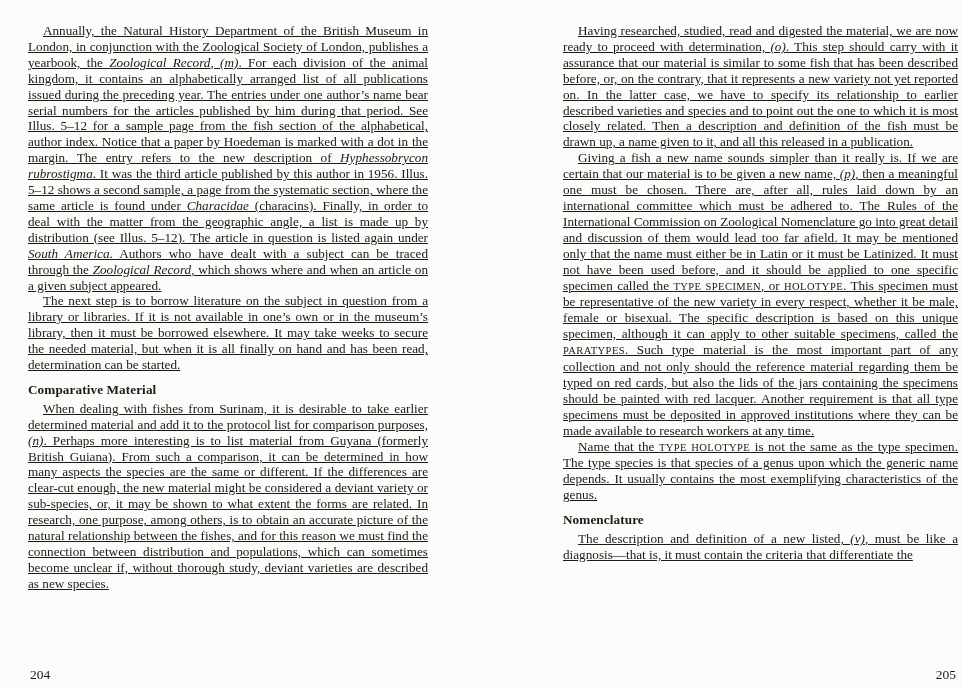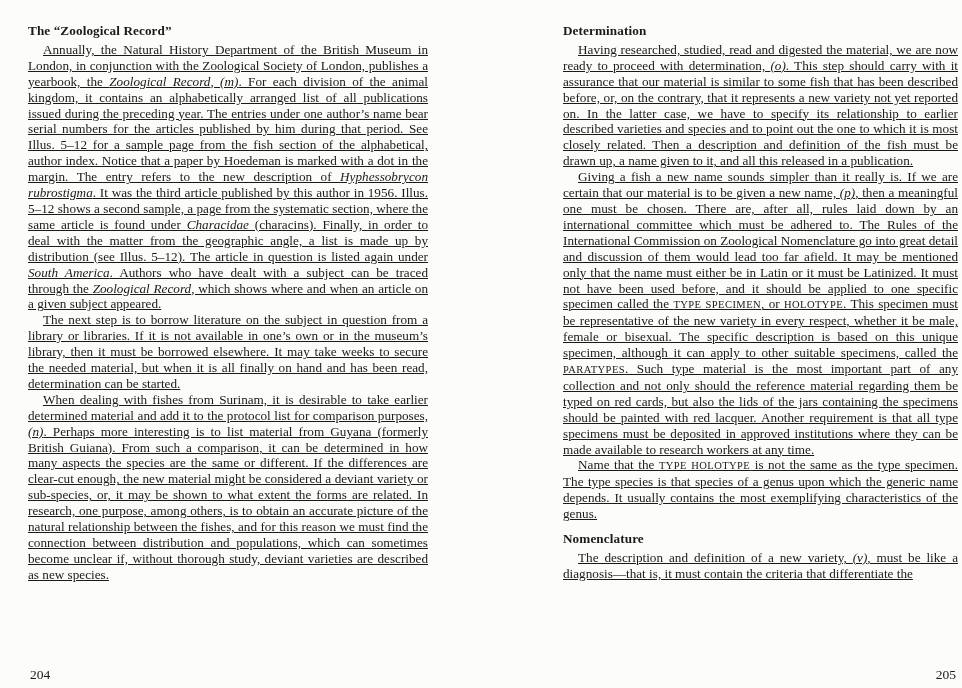--- a/index.html
+++ b/index.html
@@ -53,40 +53,39 @@
   .pagenum-left  { left: 30px; }
   .pagenum-right { right: 6px; }
 </style>
 </head>
 <body>
 
 <div class="spread">
 
   <div class="page-col left">
     <section>
-      <h2 class="hd">The “Zoological Record”</h2>
       <p class="para"><span>Annually, the Natural History Department of the British Museum in London, in conjunction with the Zoological Society of London, publishes a yearbook, the </span><span class="i">Zoological Record</span><span>, </span><span class="i">(m)</span><span>. For each division of the animal kingdom, it contains an alphabetically arranged list of all publications issued during the preceding year. The entries under one author’s name bear serial numbers for the articles published by him during that period. See Illus. 5–12 for a sample page from the fish section of the alphabetical, author index. Notice that a paper by Hoedeman is marked with a dot in the margin. The entry refers to the new description of </span><span class="i">Hyphessobrycon rubrostigma</span><span>. It was the third article published by this author in 1956. Illus. 5–12 shows a second sample, a page from the systematic section, where the same article is found under </span><span class="i">Characidae</span><span> (characins). Finally, in order to deal with the matter from the geographic angle, a list is made up by distribution (see Illus. 5–12). The article in question is listed again under </span><span class="i">South America</span><span>. Authors who have dealt with a subject can be traced through the </span><span class="i">Zoological Record</span><span>, which shows where and when an article on a given subject appeared.</span></p>
       <p class="para"><span>The next step is to borrow literature on the subject in question from a library or libraries. If it is not available in one’s own or in the museum’s library, then it must be borrowed elsewhere. It may take weeks to secure the needed material, but when it is all finally on hand and has been read, determination can be started.</span></p>
     </section>
     <section>
+      <h2 class="hd">Comparative Material</h2>
       <p class="para"><span>When dealing with fishes from Surinam, it is desirable to take earlier determined material and add it to the protocol list for comparison purposes, </span><span class="i">(n)</span><span>. Perhaps more interesting is to list material from Guyana (formerly British Guiana). From such a comparison, it can be determined in how many aspects the species are the same or different. If the differences are clear-cut enough, the new material might be considered a deviant variety or sub-species, or, it may be shown to what extent the forms are related. In research, one purpose, among others, is to obtain an accurate picture of the natural relationship between the fishes, and for this reason we must find the connection between distribution and populations, which can sometimes become unclear if, without thorough study, deviant varieties are described as new species.</span></p>
     </section>
   </div>
 
   <div class="page-col right">
     <section>
-      <h2 class="hd">Determination</h2>
       <p class="para"><span>Having researched, studied, read and digested the material, we are now ready to proceed with determination, </span><span class="i">(o)</span><span>. This step should carry with it assurance that our material is similar to some fish that has been described before, or, on the contrary, that it represents a new variety not yet reported on. In the latter case, we have to specify its relationship to earlier described varieties and species and to point out the one to which it is most closely related. Then a description and definition of the fish must be drawn up, a name given to it, and all this released in a publication.</span></p>
     </section>
     <section>
       <p class="para"><span>Giving a fish a new name sounds simpler than it really is. If we are certain that our material is to be given a new name, </span><span class="i">(p)</span><span>, then a meaningful one must be chosen. There are, after all, rules laid down by an international committee which must be adhered to. The Rules of the International Commission on Zoological Nomenclature go into great detail and discussion of them would lead too far afield. It may be mentioned only that the name must either be in Latin or it must be Latinized. It must not have been used before, and it should be applied to one specific specimen called the </span><span class="sc">TYPE SPECIMEN</span><span>, or </span><span class="sc">HOLOTYPE</span><span>. This specimen must be representative of the new variety in every respect, whether it be male, female or bisexual. The specific description is based on this unique specimen, although it can apply to other suitable specimens, called the </span><span class="sc">PARATYPES</span><span>. Such type material is the most important part of any collection and not only should the reference material regarding them be typed on red cards, but also the lids of the jars containing the specimens should be painted with red lacquer. Another requirement is that all type specimens must be deposited in approved institutions where they can be made available to research workers at any time.</span></p>
       <p class="para"><span>Name that the </span><span class="sc">TYPE HOLOTYPE</span><span> is not the same as the type specimen. The type species is that species of a genus upon which the generic name depends. It usually contains the most exemplifying characteristics of the genus.</span></p>
     </section>
     <section>
       <h2 class="hd">Nomenclature</h2>
-      <p class="para"><span>The description and definition of a new variety, </span><span class="i">(v)</span><span>, must be like a diagnosis—that is, it must contain the criteria that differentiate the</span></p>
+      <p class="para"><span>The description and definition of a new listed, </span><span class="i">(v)</span><span>, must be like a diagnosis—that is, it must contain the criteria that differentiate the</span></p>
     </section>
   </div>
 
   <div class="pagenum pagenum-left">204</div>
   <div class="pagenum pagenum-right">205</div>
 
 </div>
 
 </body></html>

